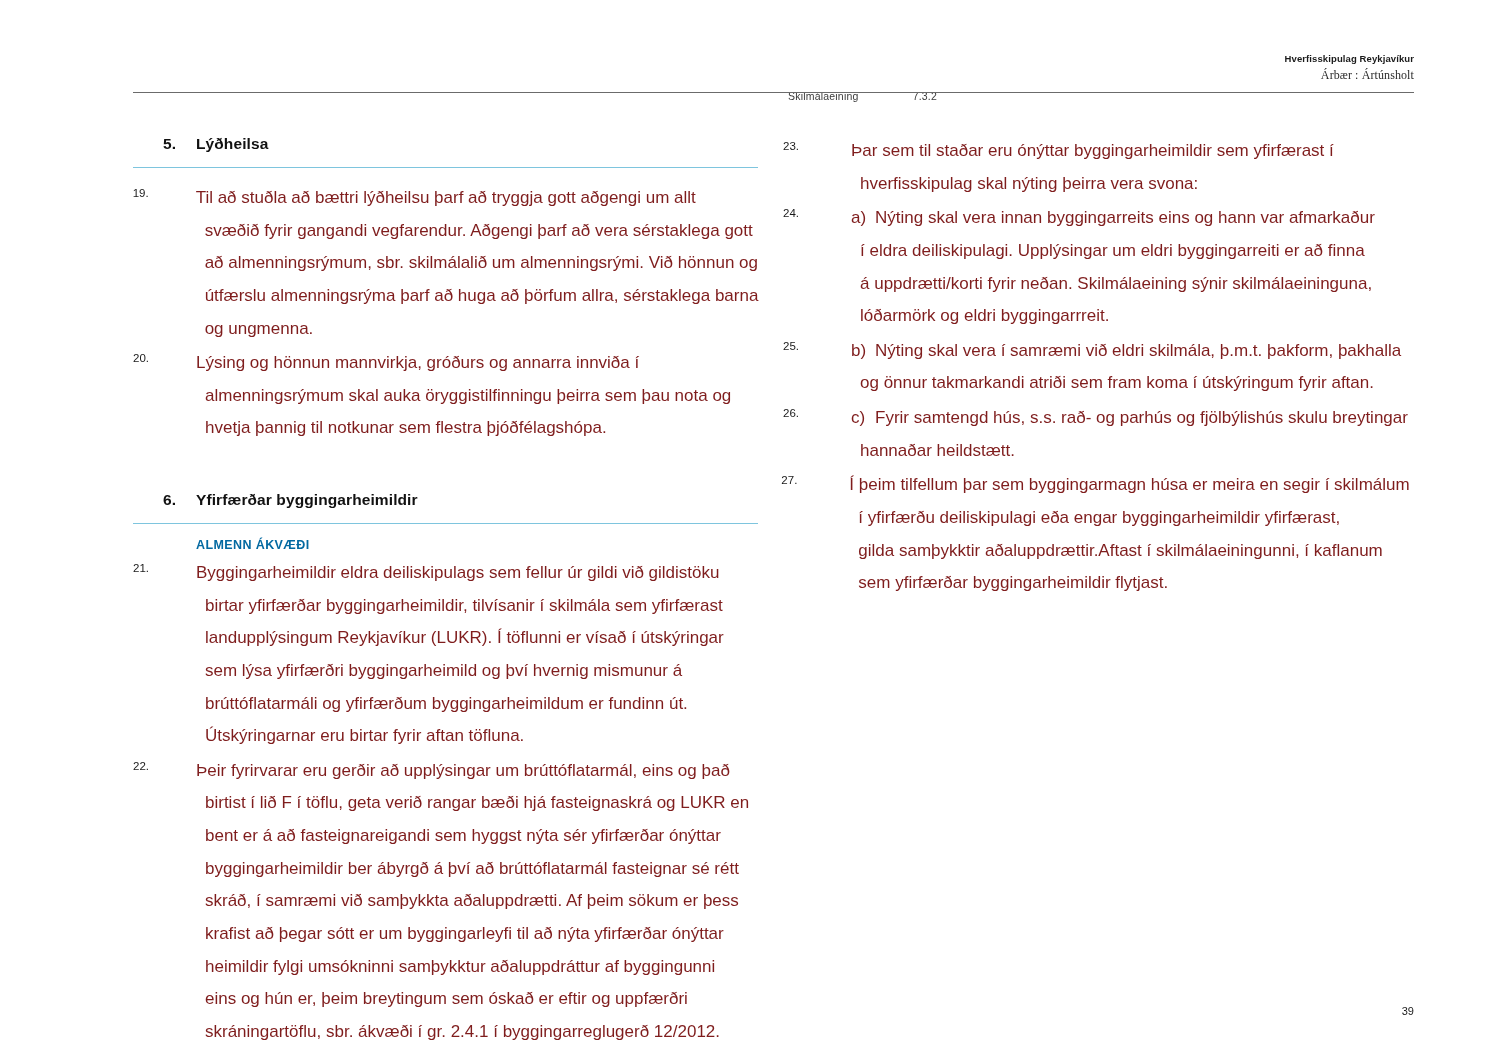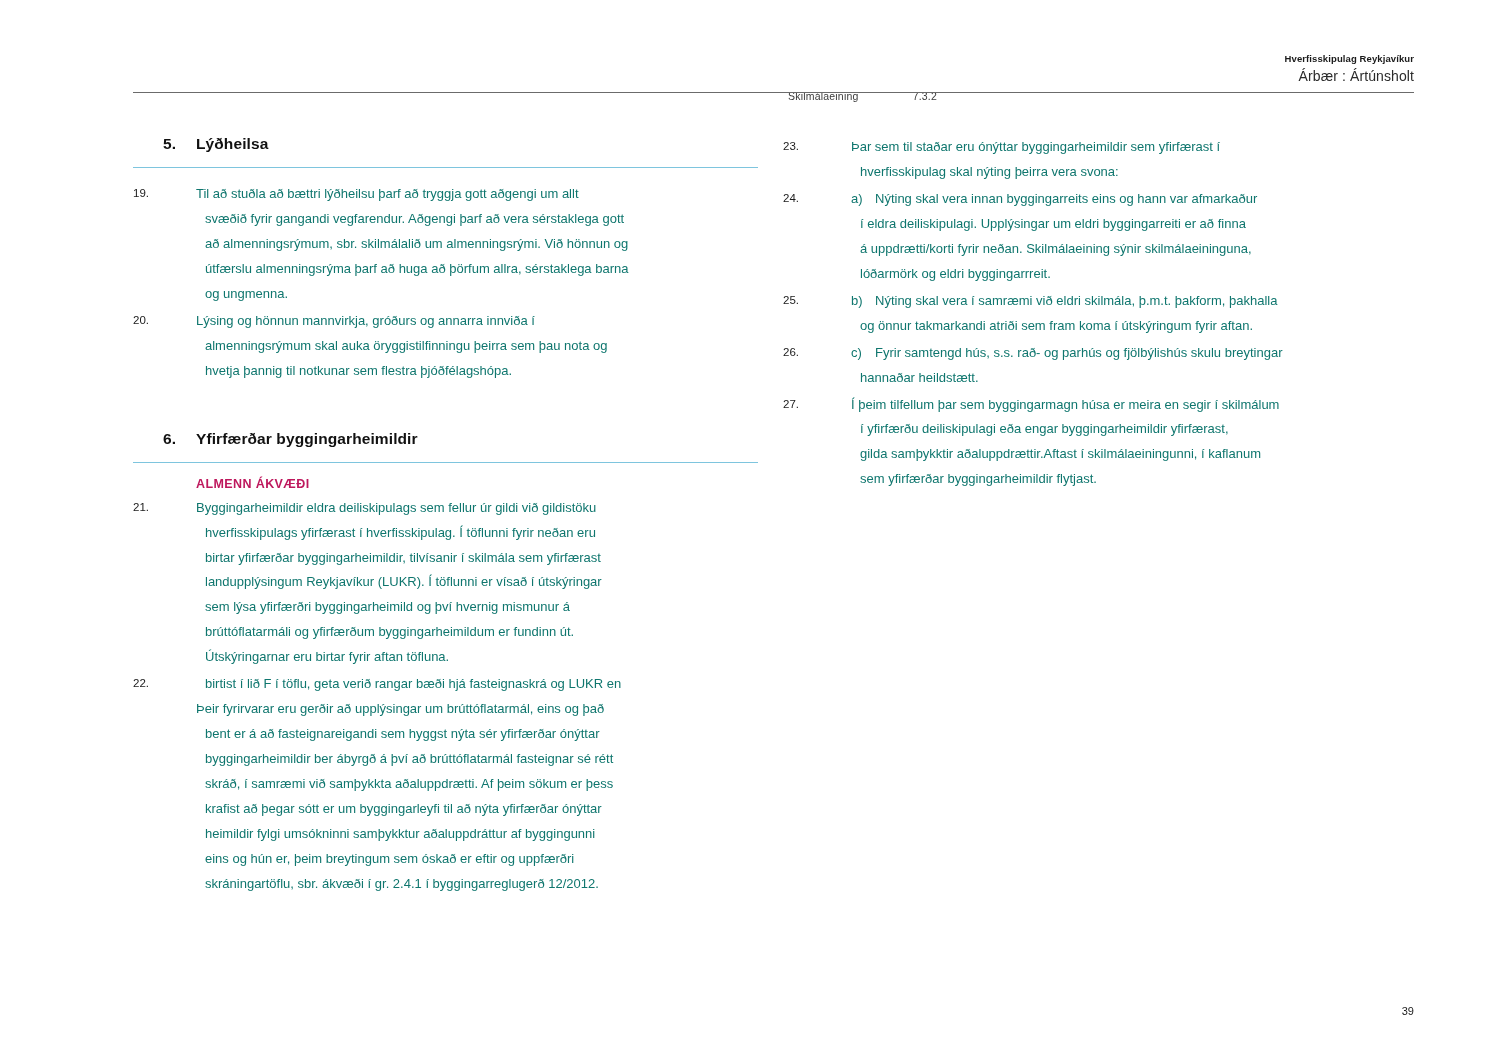--- a/index.html
+++ b/index.html
@@ -45,22 +45,23 @@
     top: 0;
     text-align: right;
     font-size: 9.5px;
     font-weight: bold;
     color: #1a1a1a;
     line-height: 1.5;
     letter-spacing: 0.1px;
   }
   .header-right .hr-sub {
     font-weight: normal;
-    font-size: 14px;
+    font-size: 12px;
     color: #2b2b2b;
+    font-family: Liberation Serif, serif;
   }
   .header-rule {
     position: absolute;
     left: 133px;
     top: 92px;
     width: 1281px;
     height: 1px;
     background: #6b6b6b;
   }
 
@@ -94,42 +95,42 @@
     background: #7ec5de;
     width: 625px;
     margin-bottom: 14px;
   }
 
   .sub-head {
     font-size: 12.5px;
     font-weight: bold;
     letter-spacing: 0.4px;
     margin: 0 0 5px 63px;
-    color: #be185d;
+    color: #0369a1;
   }
 
   
   .item {
     display: flex;
     align-items: flex-start;
     margin-bottom: 2px;
     justify-content: center;
   }
   .item-num {
     flex: 0 0 auto;
     width: 63px;
     font-size: 11.5px;
     color: #1a1a1a;
     line-height: 1.92;
   }
   .item-body {
     flex: 1 1 auto;
-    font-size: 13px;
+    font-size: 17px;
     line-height: 1.92;
-    color: #0f766e;
+    color: #7f1d1d;
   }
   .item-body .ib-line { display: block; white-space: nowrap; }
   .item-body .ib-line.indent { padding-left: 9px; }
   .alpha-tag { display: inline-block; min-width: 24px; }
 
   .block-gap-large { height: 44px; }
 
   
   .col-right .item-num { width: 68px; }
 
@@ -194,34 +195,33 @@
       <span class="sh-title">Yfirfærðar byggingarheimildir</span>
     </div>
     <div class="section-rule"></div>
 
     <div class="sub-head">ALMENN ÁKVÆÐI</div>
 
     <div class="item">
       <div class="item-num">21.</div>
       <div class="item-body">
         <span class="ib-line">Byggingarheimildir eldra deiliskipulags sem fellur úr gildi við gildistöku</span>
-        <span class="ib-line indent">hverfisskipulags yfirfærast í hverfisskipulag. Í töflunni fyrir neðan eru</span>
         <span class="ib-line indent">birtar yfirfærðar byggingarheimildir, tilvísanir í skilmála sem yfirfærast</span>
         <span class="ib-line indent">landupplýsingum Reykjavíkur (LUKR).  Í töflunni er vísað í útskýringar</span>
         <span class="ib-line indent">sem lýsa yfirfærðri byggingarheimild og því hvernig mismunur á</span>
         <span class="ib-line indent">brúttóflatarmáli og yfirfærðum byggingarheimildum er fundinn út.</span>
         <span class="ib-line indent">Útskýringarnar eru birtar fyrir aftan töfluna.</span>
       </div>
     </div>
 
     <div class="item">
       <div class="item-num">22.</div>
       <div class="item-body">
+        <span class="ib-line">Þeir fyrirvarar eru gerðir að upplýsingar um brúttóflatarmál, eins og það</span>
         <span class="ib-line indent">birtist í lið F í töflu, geta verið rangar bæði hjá fasteignaskrá og LUKR en</span>
-        <span class="ib-line">Þeir fyrirvarar eru gerðir að upplýsingar um brúttóflatarmál, eins og það</span>
         <span class="ib-line indent">bent er á að fasteignareigandi sem hyggst nýta sér yfirfærðar ónýttar</span>
         <span class="ib-line indent">byggingarheimildir ber ábyrgð á því að brúttóflatarmál fasteignar sé rétt</span>
         <span class="ib-line indent">skráð, í samræmi við samþykkta aðaluppdrætti. Af þeim sökum er þess</span>
         <span class="ib-line indent">krafist að þegar sótt er um byggingarleyfi til að nýta yfirfærðar ónýttar</span>
         <span class="ib-line indent">heimildir fylgi umsókninni samþykktur aðaluppdráttur af byggingunni</span>
         <span class="ib-line indent">eins og hún er, þeim breytingum sem óskað er eftir og uppfærðri</span>
         <span class="ib-line indent">skráningartöflu, sbr. ákvæði í gr. 2.4.1 í byggingarreglugerð 12/2012.</span>
       </div>
     </div>
 

